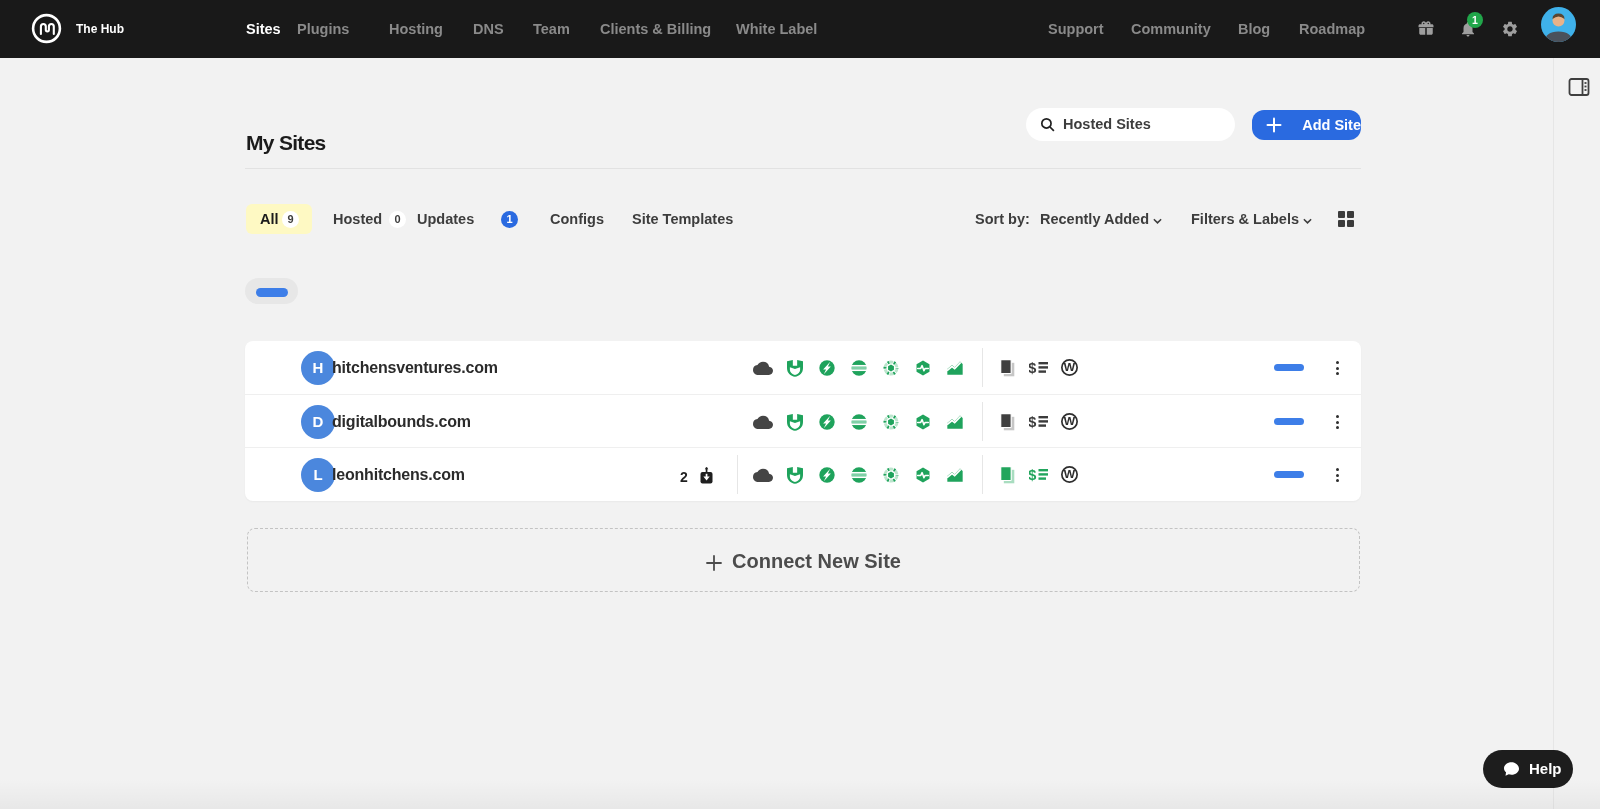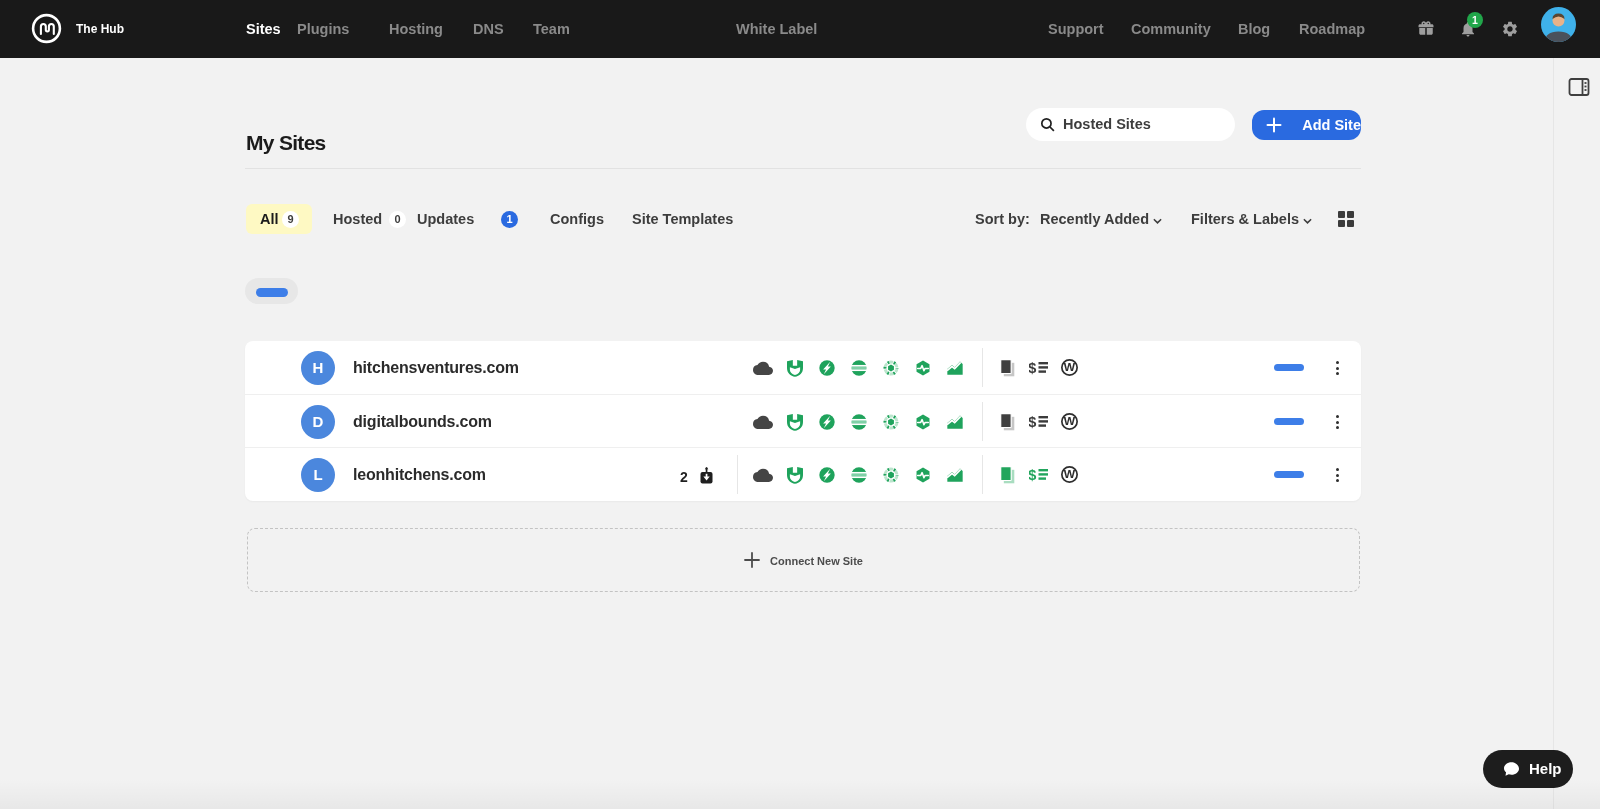--- a/index.html
+++ b/index.html
@@ -34,30 +34,30 @@
 
 
 #bulkpill { position:absolute; left:245px; top:278px; width:53px; height:26px; background:#e7e7e7; border-radius:13px; }
 #bulkpill .bar { position:absolute; left:11px; top:10px; width:32px; height:9px; background:#3d7ee8; border-radius:4.5px; }
 
 
 #card { position:absolute; left:245px; top:341px; width:1116px; height:160px; background:#fff; border-radius:8px; box-shadow:0 1px 2px rgba(0,0,0,0.04); }
 .row { position:absolute; left:0; width:1116px; height:53px; }
 .row + .row { border-top:1px solid #efefef; }
 .avatar { position:absolute; left:56px; top:10px; width:34px; height:34px; border-radius:50%; background:#4b87dd; color:#fff; font-size:15px; font-weight:bold; text-align:center; line-height:34px; }
-.sitename { position:absolute; left:108px; top:18px; font-size:16px; letter-spacing:-0.2px; font-weight:bold; color:#2b2b2b; }
+.sitename { position:absolute; left:87px; top:18px; font-size:16px; letter-spacing:-0.2px; font-weight:bold; color:#2b2b2b; }
 .vline { position:absolute; top:7px; width:1px; height:39px; background:#e6e6e6; }
 .icon { position:absolute; }
 .bluebar { position:absolute; left:1029px; top:23px; width:30px; height:7px; border-radius:3.5px; background:#3d7ee8; }
 .kebab { position:absolute; left:1091px; top:20px; width:3px; height:14px; }
 .kebab i { position:absolute; left:0; width:3px; height:3px; border-radius:50%; background:#2e2e2e; }
 
 
 #connect { position:absolute; left:247px; top:528px; width:1113px; height:64px; border:1px dashed #c3c3c3; border-radius:8px; }
-#connect .inner { position:absolute; left:0; top:0; width:100%; height:100%; text-align:center; line-height:64px; font-size:11px; font-weight:bold; color:#4c4c4c; }
+#connect .inner { position:absolute; left:0; top:0; width:100%; height:100%; text-align:center; line-height:64px; font-size:20px; font-weight:bold; color:#4c4c4c; }
 
 
 #rail { position:absolute; left:1553px; top:58px; width:1px; height:751px; background:#e6e6e6; }
 
 
 #help { position:absolute; left:1483px; top:750px; width:90px; height:38px; background:#1d1d1d; border-radius:19px; color:#fff; }
 #help .txt { position:absolute; left:46px; top:10px; font-size:15px; font-weight:bold; }
 </style>
 </head>
 <body>
@@ -66,20 +66,21 @@
   <svg class="abs" style="left:31px;top:13px;" width="31" height="31" viewBox="0 0 31 31">
     <circle cx="15.5" cy="15.5" r="13.4" fill="none" stroke="#fff" stroke-width="2.6"></circle>
     <path d="M9.9 21.0 V13.6 Q9.9 11.0 12.35 11.0 Q14.8 11.0 14.8 13.6 V16.8 Q14.8 18.5 16.35 18.5 Q17.9 18.5 17.9 16.8 V13.6 Q17.9 11.0 20.35 11.0 Q22.8 11.0 22.8 13.6 V21.0" fill="none" stroke="#fff" stroke-width="2.1" stroke-linecap="round"></path>
   </svg>
   <span id="thehub">The Hub</span>
   <span class="navitem active" style="left:246px;">Sites</span>
   <span class="navitem" style="left:297px;">Plugins</span>
   <span class="navitem" style="left:389px;">Hosting</span>
   <span class="navitem" style="left:473px;">DNS</span>
   <span class="navitem" style="left:533px;">Team</span>
+  <span class="navitem" style="left:600px;">Clients &amp; Billing</span>
   <span class="navitem" style="left:736px;">White Label</span>
   <span class="navitem" style="left:1048px;">Support</span>
   <span class="navitem" style="left:1131px;">Community</span>
   <span class="navitem" style="left:1238px;">Blog</span>
   <span class="navitem" style="left:1299px;">Roadmap</span>
 
   <svg class="abs" style="left:1417px;top:19px;" width="18" height="18" viewBox="0 0 24 24" fill="#9e9e9e">
     <path d="M20 7h-2.2c.13-.31.2-.65.2-1 0-1.66-1.34-3-3-3-.95 0-1.78.45-2.33 1.14L12 5l-.67-.86C10.78 3.45 9.95 3 9 3 7.34 3 6 4.34 6 6c0 .35.07.69.2 1H4c-1.1 0-2 .9-2 2v2h20V9c0-1.1-.9-2-2-2zM9 7c-.55 0-1-.45-1-1s.45-1 1-1 1 .45 1 1-.45 1-1 1zm6 0c-.55 0-1-.45-1-1s.45-1 1-1 1 .45 1 1-.45 1-1 1zM3 12v7c0 1.1.9 2 2 2h6v-9H3zm10 9h6c1.1 0 2-.9 2-2v-7h-8v9z"></path>
   </svg>
 

